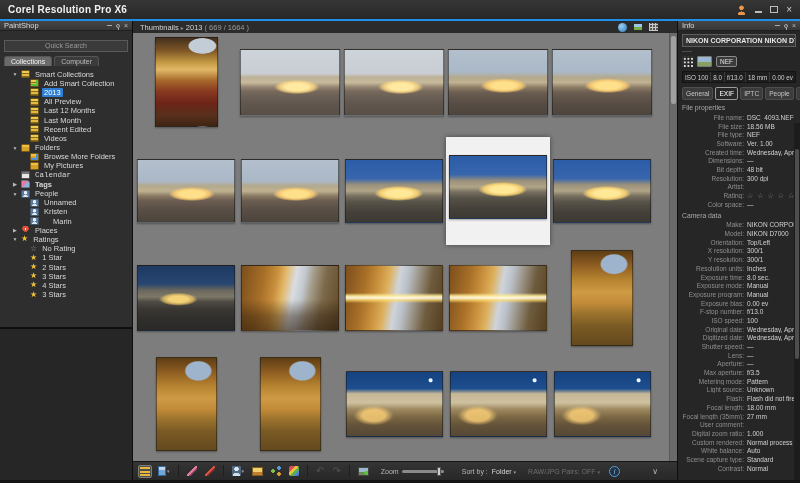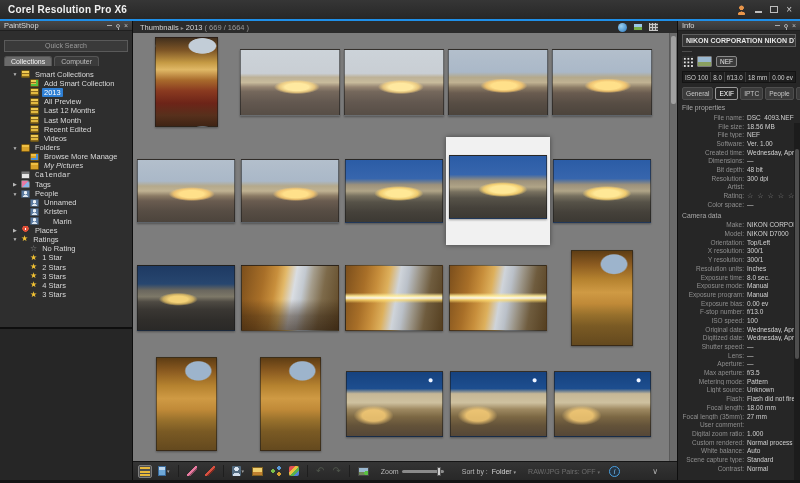--- a/index.html
+++ b/index.html
@@ -259,32 +259,32 @@
                 <span class="tree-ic ic-collection"></span>
                 <span class="tree-label">Videos</span>
               </div>
               <div class="tree-row" style="padding-left: 8px;">
                 <span class="expander">▼</span>
                 <span class="tree-ic ic-folder"></span>
                 <span class="tree-label">Folders</span>
               </div>
               <div class="tree-row" style="padding-left: 26px;">
                 <span class="tree-ic ic-folder-browse"></span>
-                <span class="tree-label">Browse More Manage</span>
-              </div>
-              <div class="tree-row" style="padding-left: 26px; font-style: italic;">
+                <span class="tree-label">Browse More Folders</span>
+              </div>
+              <div class="tree-row" style="padding-left: 26px;">
                 <span class="tree-ic ic-folder"></span>
                 <span class="tree-label">My Pictures</span>
               </div>
               <div class="tree-row" style="padding-left: 8px; font-family: Liberation Mono, monospace;">
                 <span class="expander"></span>
                 <span class="tree-ic ic-calendar"></span>
                 <span class="tree-label">Calendar</span>
               </div>
-              <div class="tree-row" style="padding-left: 8px;">
+              <div class="tree-row" style="padding-left: 8px; font-weight: bold;">
                 <span class="expander">▶</span>
                 <span class="tree-ic ic-tags"></span>
                 <span class="tree-label">Tags</span>
               </div>
               <div class="tree-row" style="padding-left: 8px;">
                 <span class="expander">▼</span>
                 <span class="tree-ic ic-people"></span>
                 <span class="tree-label">People</span>
               </div>
               <div class="tree-row" style="padding-left: 26px;">

